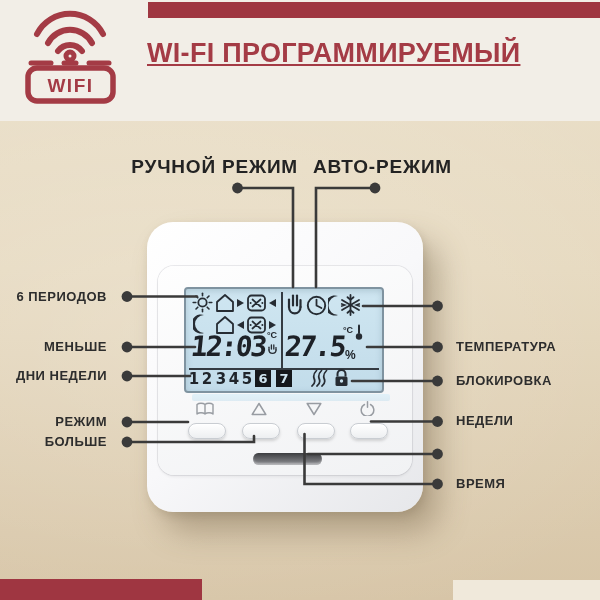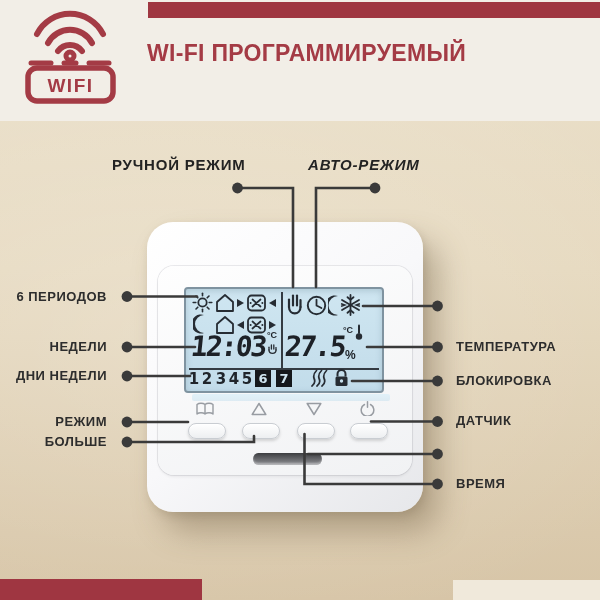--- a/index.html
+++ b/index.html
@@ -10,28 +10,28 @@
       radial-gradient(900px 520px at 28% 55%, rgba(255,255,255,.20), rgba(255,255,255,0) 62%),
       linear-gradient(180deg,#ebe1cc 0%,#e6d9bf 45%,#d7c5a7 100%);
   }
   .abs{position:absolute;}
   
   .top-band{left:0;top:0;width:600px;height:121px;background:#f2eee7;}
   .accent-top{left:148px;top:2px;width:452px;height:16px;background:#9f3641;}
   .accent-bottom{left:0;top:579px;width:202px;height:21px;background:#9f3641;}
   .cream-block{left:453px;top:580px;width:147px;height:20px;background:#f0e9db;}
   
-  .title{left:147px;top:38px;color:#a43b45;font-size:23px;font-weight:800;
-         letter-spacing:.3px;line-height:31px;white-space:nowrap;}
+  .title{left:147px;top:38px;color:#a43b45;font-size:27px;font-weight:800;
+         letter-spacing:.3px;line-height:31px;white-space:nowrap;text-decoration:underline;}
   .wifi-logo{left:20px;top:4px;width:100px;height:114px;}
   
-  .mode-label{top:156px;font-size:15px;font-weight:800;color:#232323;letter-spacing:.8px;
-              text-align:left;white-space:nowrap;}
+  .mode-label{top:156px;font-size:19px;font-weight:800;color:#232323;letter-spacing:.8px;
+              text-align:right;white-space:nowrap;}
   .mode-manual{left:112px;width:186px;}
-  .mode-auto{left:308px;width:152px;font-style:italic;}
+  .mode-auto{left:300px;width:152px;}
   
   .callout{font-size:13px;font-weight:700;color:#2d2d2d;letter-spacing:.5px;
            white-space:nowrap;line-height:14px;}
   .callout.left{right:493px;}
   .callout.right{left:456px;text-align:left;}
   
   .device{left:147px;top:222px;width:276px;height:290px;border-radius:26px;
     background:linear-gradient(140deg,#ffffff 0%,#f8f8fa 50%,#e6e7ea 100%);
     box-shadow:16px 20px 30px rgba(105,88,60,.38), 2px 4px 8px rgba(105,88,60,.18);}
   .device-inner{left:11px;top:44px;width:254px;height:209px;border-radius:16px;
@@ -92,28 +92,28 @@
   </svg>
 
   <div class="abs title z20">
     <div>WI-FI ПРОГРАММИРУЕМЫЙ</div>
   </div>
 
   <div class="abs mode-label mode-manual z20">РУЧНОЙ РЕЖИМ</div>
   <div class="abs mode-label mode-auto z20">АВТО-РЕЖИМ</div>
 
   <div class="abs callout left" style="top:290px">6 ПЕРИОДОВ</div>
-  <div class="abs callout left" style="top:340px">НЕДЕЛИ</div>
+  <div class="abs callout left" style="top:340px">МЕНЬШЕ</div>
   <div class="abs callout left" style="top:369px">ДНИ НЕДЕЛИ</div>
   <div class="abs callout left" style="top:415px">РЕЖИМ</div>
   <div class="abs callout left" style="top:435px">БОЛЬШЕ</div>
 
   <div class="abs callout right" style="top:340px">ТЕМПЕРАТУРА</div>
   <div class="abs callout right" style="top:374px">БЛОКИРОВКА</div>
-  <div class="abs callout right" style="top:414px">ДАТЧИК</div>
+  <div class="abs callout right" style="top:414px">НЕДЕЛИ</div>
   <div class="abs callout right" style="top:477px">ВРЕМЯ</div>
 
   <div class="abs device z10">
     <div class="abs device-inner"></div>
     <div class="abs lcd-reflection"></div>
 
     <div class="abs lcd">
       <div class="abs lcd-divider"></div>
       <div class="abs lcd-hline"></div>
 

